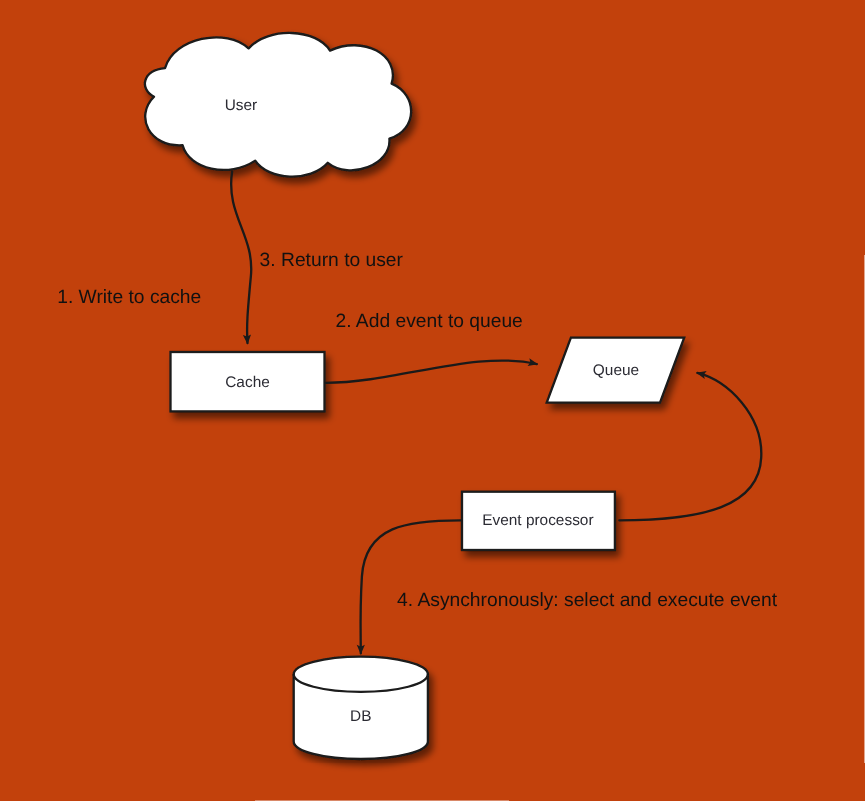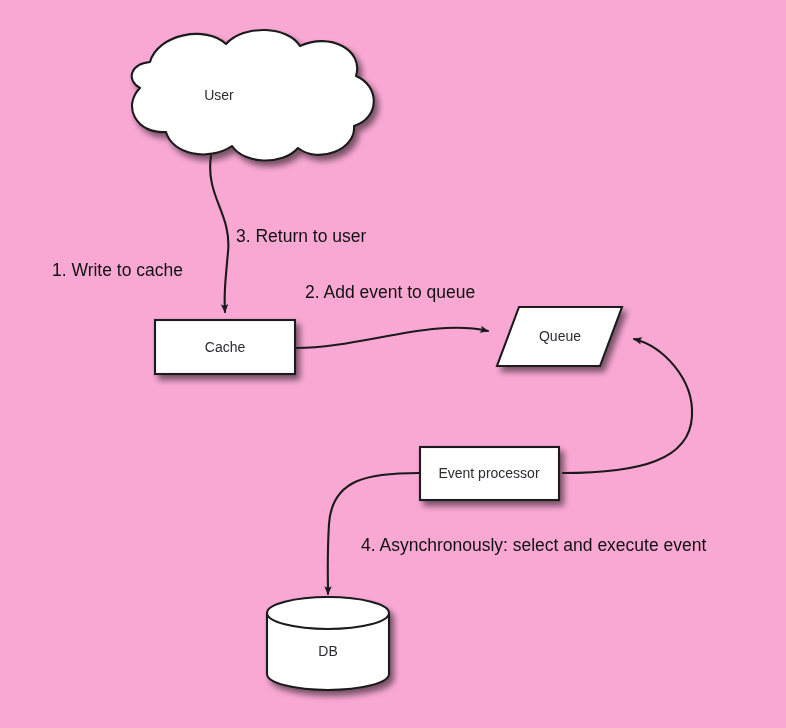--- a/index.html
+++ b/index.html
@@ -11,21 +11,21 @@
   body {
     width: 786px;
     height: 728px;
     font-family: "Liberation Sans", sans-serif;
     overflow: hidden;
   }
   #diagram-root {
     position: relative;
     width: 786px;
     height: 728px;
-    background: #f9a8d4;
+    background: #c2410c;
   }
   svg.diagram {
     display: block;
     width: 786px;
     height: 728px;
   }
   .shape-stroke {
     stroke: #1a1a1a;
     stroke-width: 2.1;
     fill: #ffffff;

